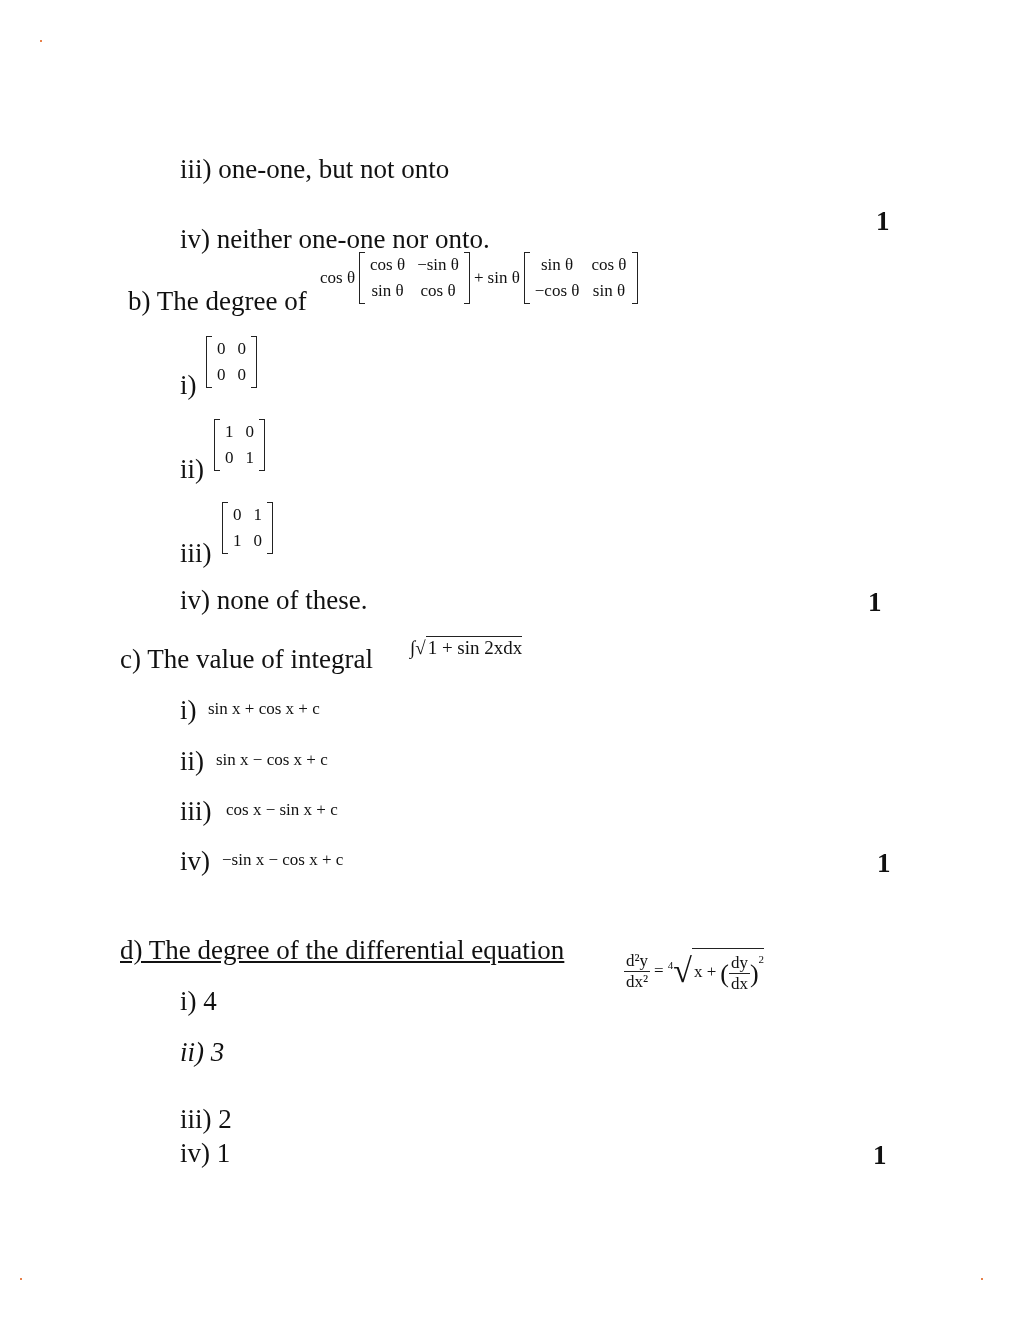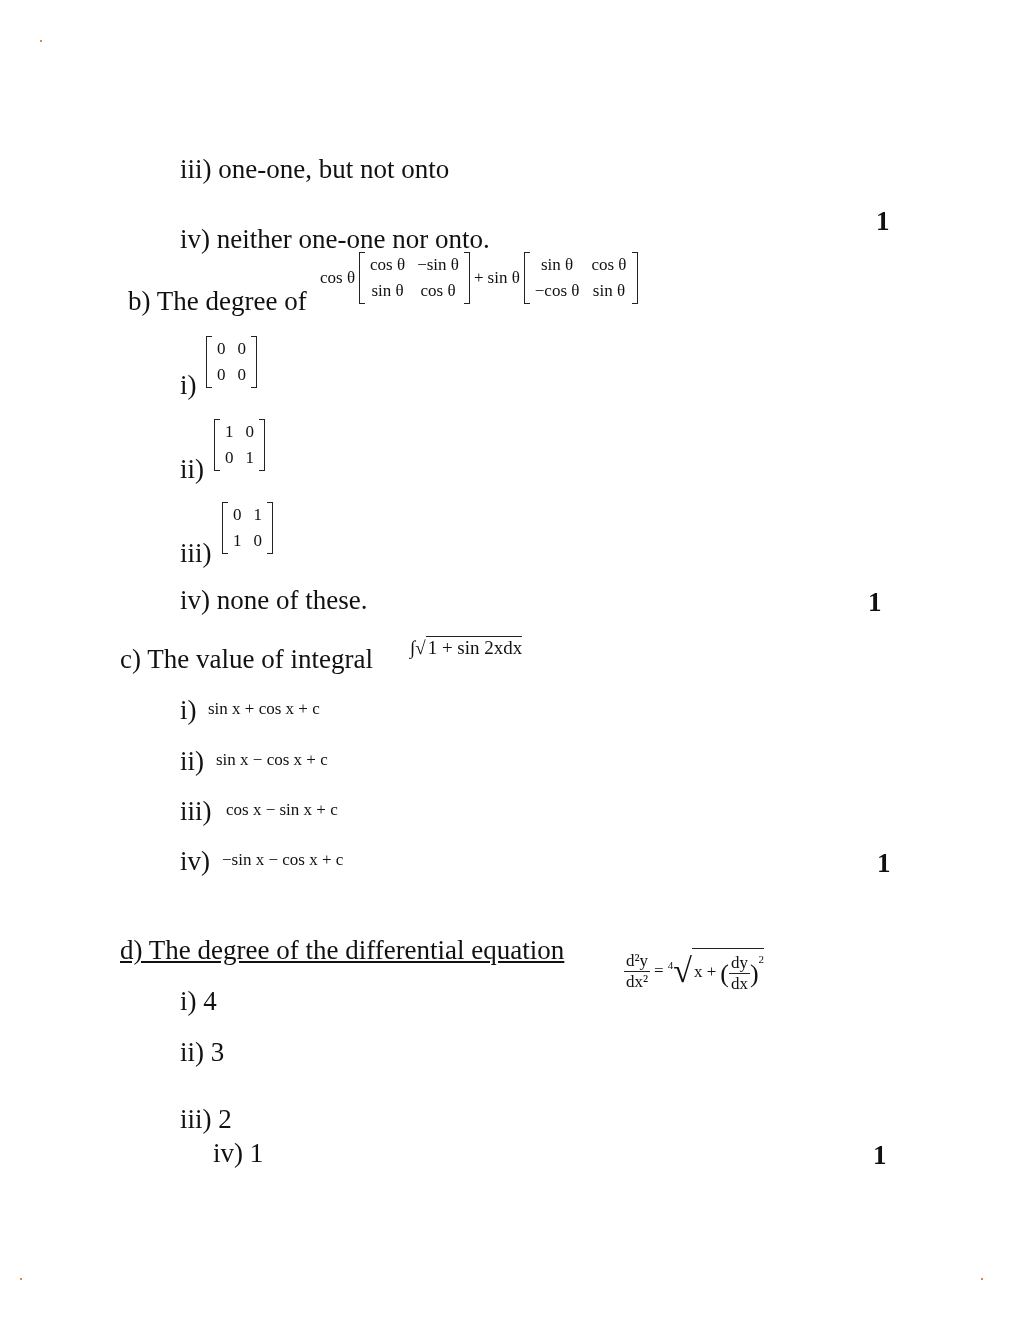--- a/index.html
+++ b/index.html
@@ -159,25 +159,25 @@
   <span style="vertical-align:middle;font-size:11px;position:relative;top:-6px;">4</span><span style="vertical-align:middle;font-size:34px;">√</span><span class="sqrt" style="vertical-align:middle;padding-top:4px;">
     <span class="m mi">x +</span>
     <span style="font-size:26px;vertical-align:middle;">(</span><span class="frac mi"><span class="num">dy</span><span class="den">dx</span></span><span style="font-size:26px;vertical-align:middle;">)</span><sup style="font-size:11px;vertical-align:top;">2</sup>
   </span>
 </div>
 
 <div class="abs t" style="left:180px;top:988px;text-align:right;">
   <span>i)</span>
   <span>4</span>
 </div>
-<div class="abs t" style="left:180px;top:1039px;">
+<div class="abs t" style="left:180px;top:1039px;font-style:italic;">
   <span>ii)</span>
   <span>3</span>
 </div>
 <div class="abs t" style="left:180px;top:1090px;margin-top:16px;">
   <span>iii)</span>
   <span>2</span>
 </div>
-<div class="abs t" style="left:180px;top:1140px;margin-left:33px;">
+<div class="abs t" style="left:180px;top:1140px;">
   <span>iv)</span>
   <span>1</span>
 </div>
 <div class="abs mark" style="left:873px;top:1140px;">1</div>
 
 </body></html>

